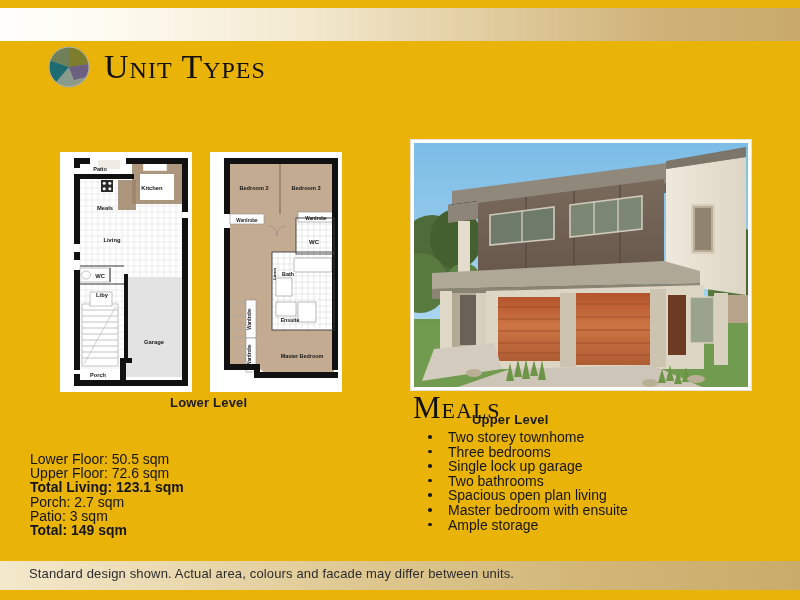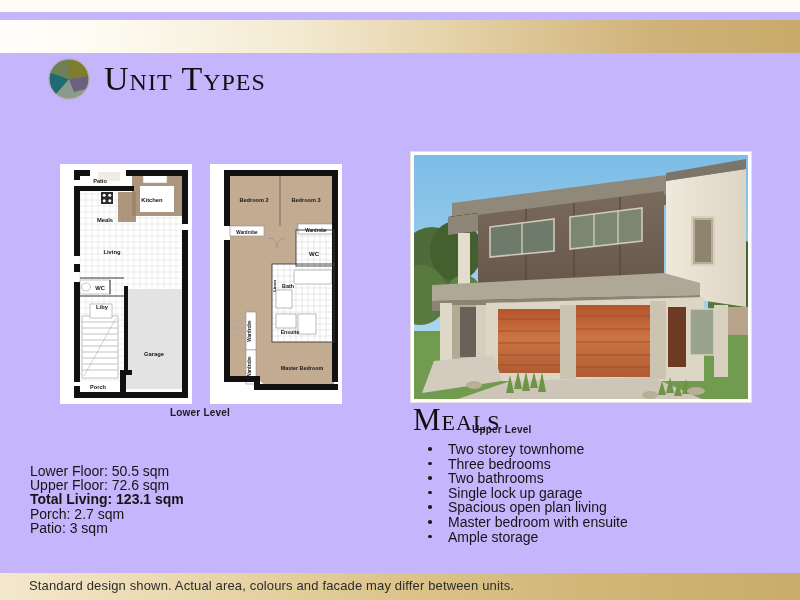--- a/index.html
+++ b/index.html
@@ -2,21 +2,21 @@
 <html><head>
 <meta charset="utf-8">
 <style>
   html,body{margin:0;padding:0;}
   body{
     width:800px;height:600px;overflow:hidden;
     background:#fdfbf5;
     font-family:"Liberation Sans", sans-serif;
     position:relative;
   }
-  .page{position:absolute;inset:0;background:#c4b5fd;margin-top:12px;}
+  .page{position:absolute;inset:0;background:#eab308;}
 
   
   .band-top{
     position:absolute;left:0;top:8px;width:800px;height:33px;
     background:linear-gradient(to right,#fffefb 0%, #fdfaf0 14%, #f3e9cf 38%, #e0cb9d 62%, #cfb278 82%, #c9aa6c 100%);
   }
   .band-bottom{
     position:absolute;left:0;top:561px;width:800px;height:29px;
     background:linear-gradient(to right,#f4e8cc 0%, #ead9b0 22%, #ddc58d 48%, #d2b779 72%, #c9ac6b 100%);
   }
@@ -33,21 +33,21 @@
     white-space:nowrap;
   }
 
   
   .plans{position:absolute;left:60px;top:152px;width:300px;height:258px;}
   .plan{position:absolute;top:0;height:258px;}
   .plan-lower{left:0;width:132px;}
   .plan-upper{left:150px;width:132px;}
   .plan-svg{display:block;}
   .level-label{
-    position:absolute;font-size:10px;color:#1b1b1b;font-weight:700;
+    position:absolute;font-size:13px;color:#1b1b1b;font-weight:700;
     letter-spacing:.2px;white-space:nowrap;padding-left:32px;
   }
   .level-lower{left:78px;top:243px;}
   .level-upper{left:230px;top:260px;}
 
   
   .areas{
     position:absolute;left:30px;top:452px;width:220px;
     font-size:14px;line-height:14.2px;color:#151515;
   }
@@ -369,20 +369,21 @@
       <span class="level-label level-upper">Upper Level</span>
     </div>
   </div>
 
   <div class="areas">
     <div>Lower Floor: 50.5 sqm</div>
     <div>Upper Floor: 72.6 sqm</div>
     <div class="bold">Total Living: 123.1 sqm</div>
     <div>Porch: 2.7 sqm</div>
     <div>Patio: 3 sqm</div>
+    <div class="bold">Total: 149 sqm</div>
   </div>
 
   <div class="disclaimer">Standard design shown. Actual area, colours and facade may differ between units.</div>
 
   <div class="photo-frame">
     <svg class="photo" viewBox="0 0 334 244" preserveAspectRatio="none">
       <defs>
         <linearGradient id="sky" x1="0" y1="0" x2="0" y2="1">
           <stop offset="0%" stop-color="#7cbde6"></stop>
           <stop offset="70%" stop-color="#a8d4ef"></stop>
@@ -514,20 +515,20 @@
         <ellipse cx="60" cy="230" rx="8" ry="4"></ellipse>
       </g>
     </svg>
   </div>
 
   <div class="product-name">Meals</div>
 
   <ul class="features">
     <li><span class="bullet"></span><span>Two storey townhome</span></li>
     <li><span class="bullet"></span><span>Three bedrooms</span></li>
+    <li><span class="bullet"></span><span>Single lock up garage</span></li>
     <li><span class="bullet"></span><span>Two bathrooms</span></li>
-    <li><span class="bullet"></span><span>Single lock up garage</span></li>
     <li><span class="bullet"></span><span>Spacious open plan living</span></li>
     <li><span class="bullet"></span><span>Master bedroom with ensuite</span></li>
     <li><span class="bullet"></span><span>Ample storage</span></li>
   </ul>
 
 </div>
 
 </body></html>

